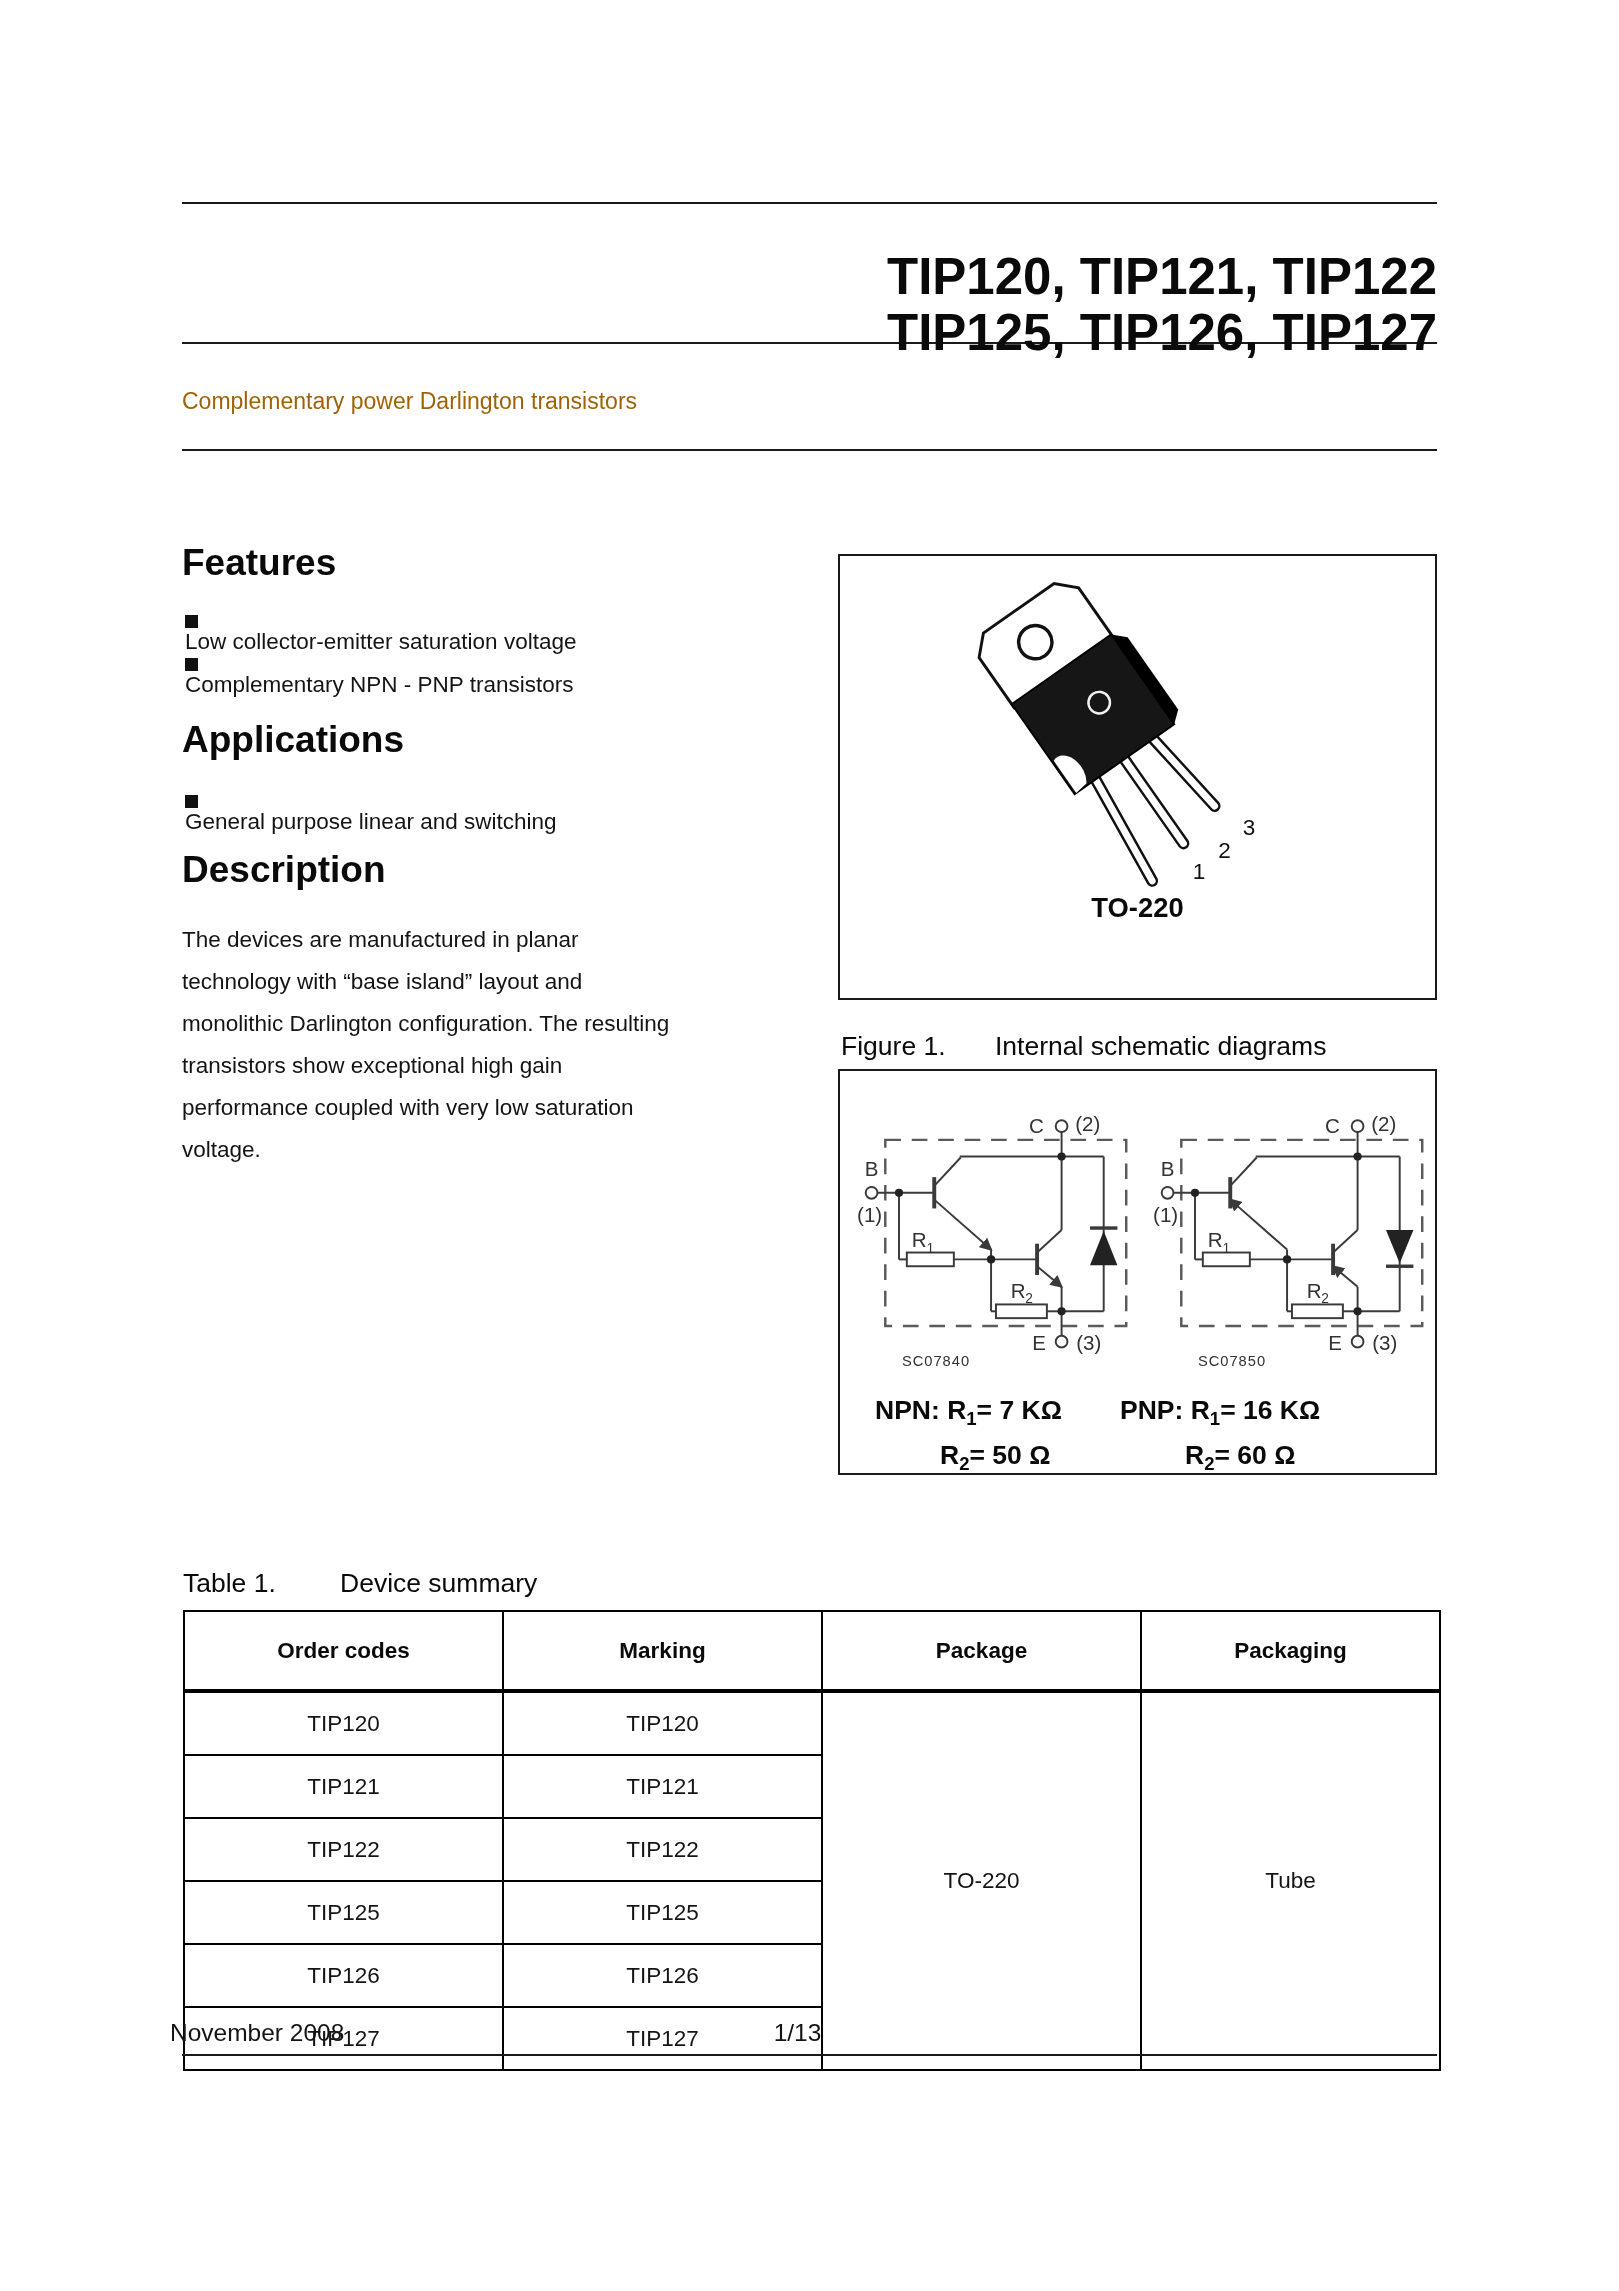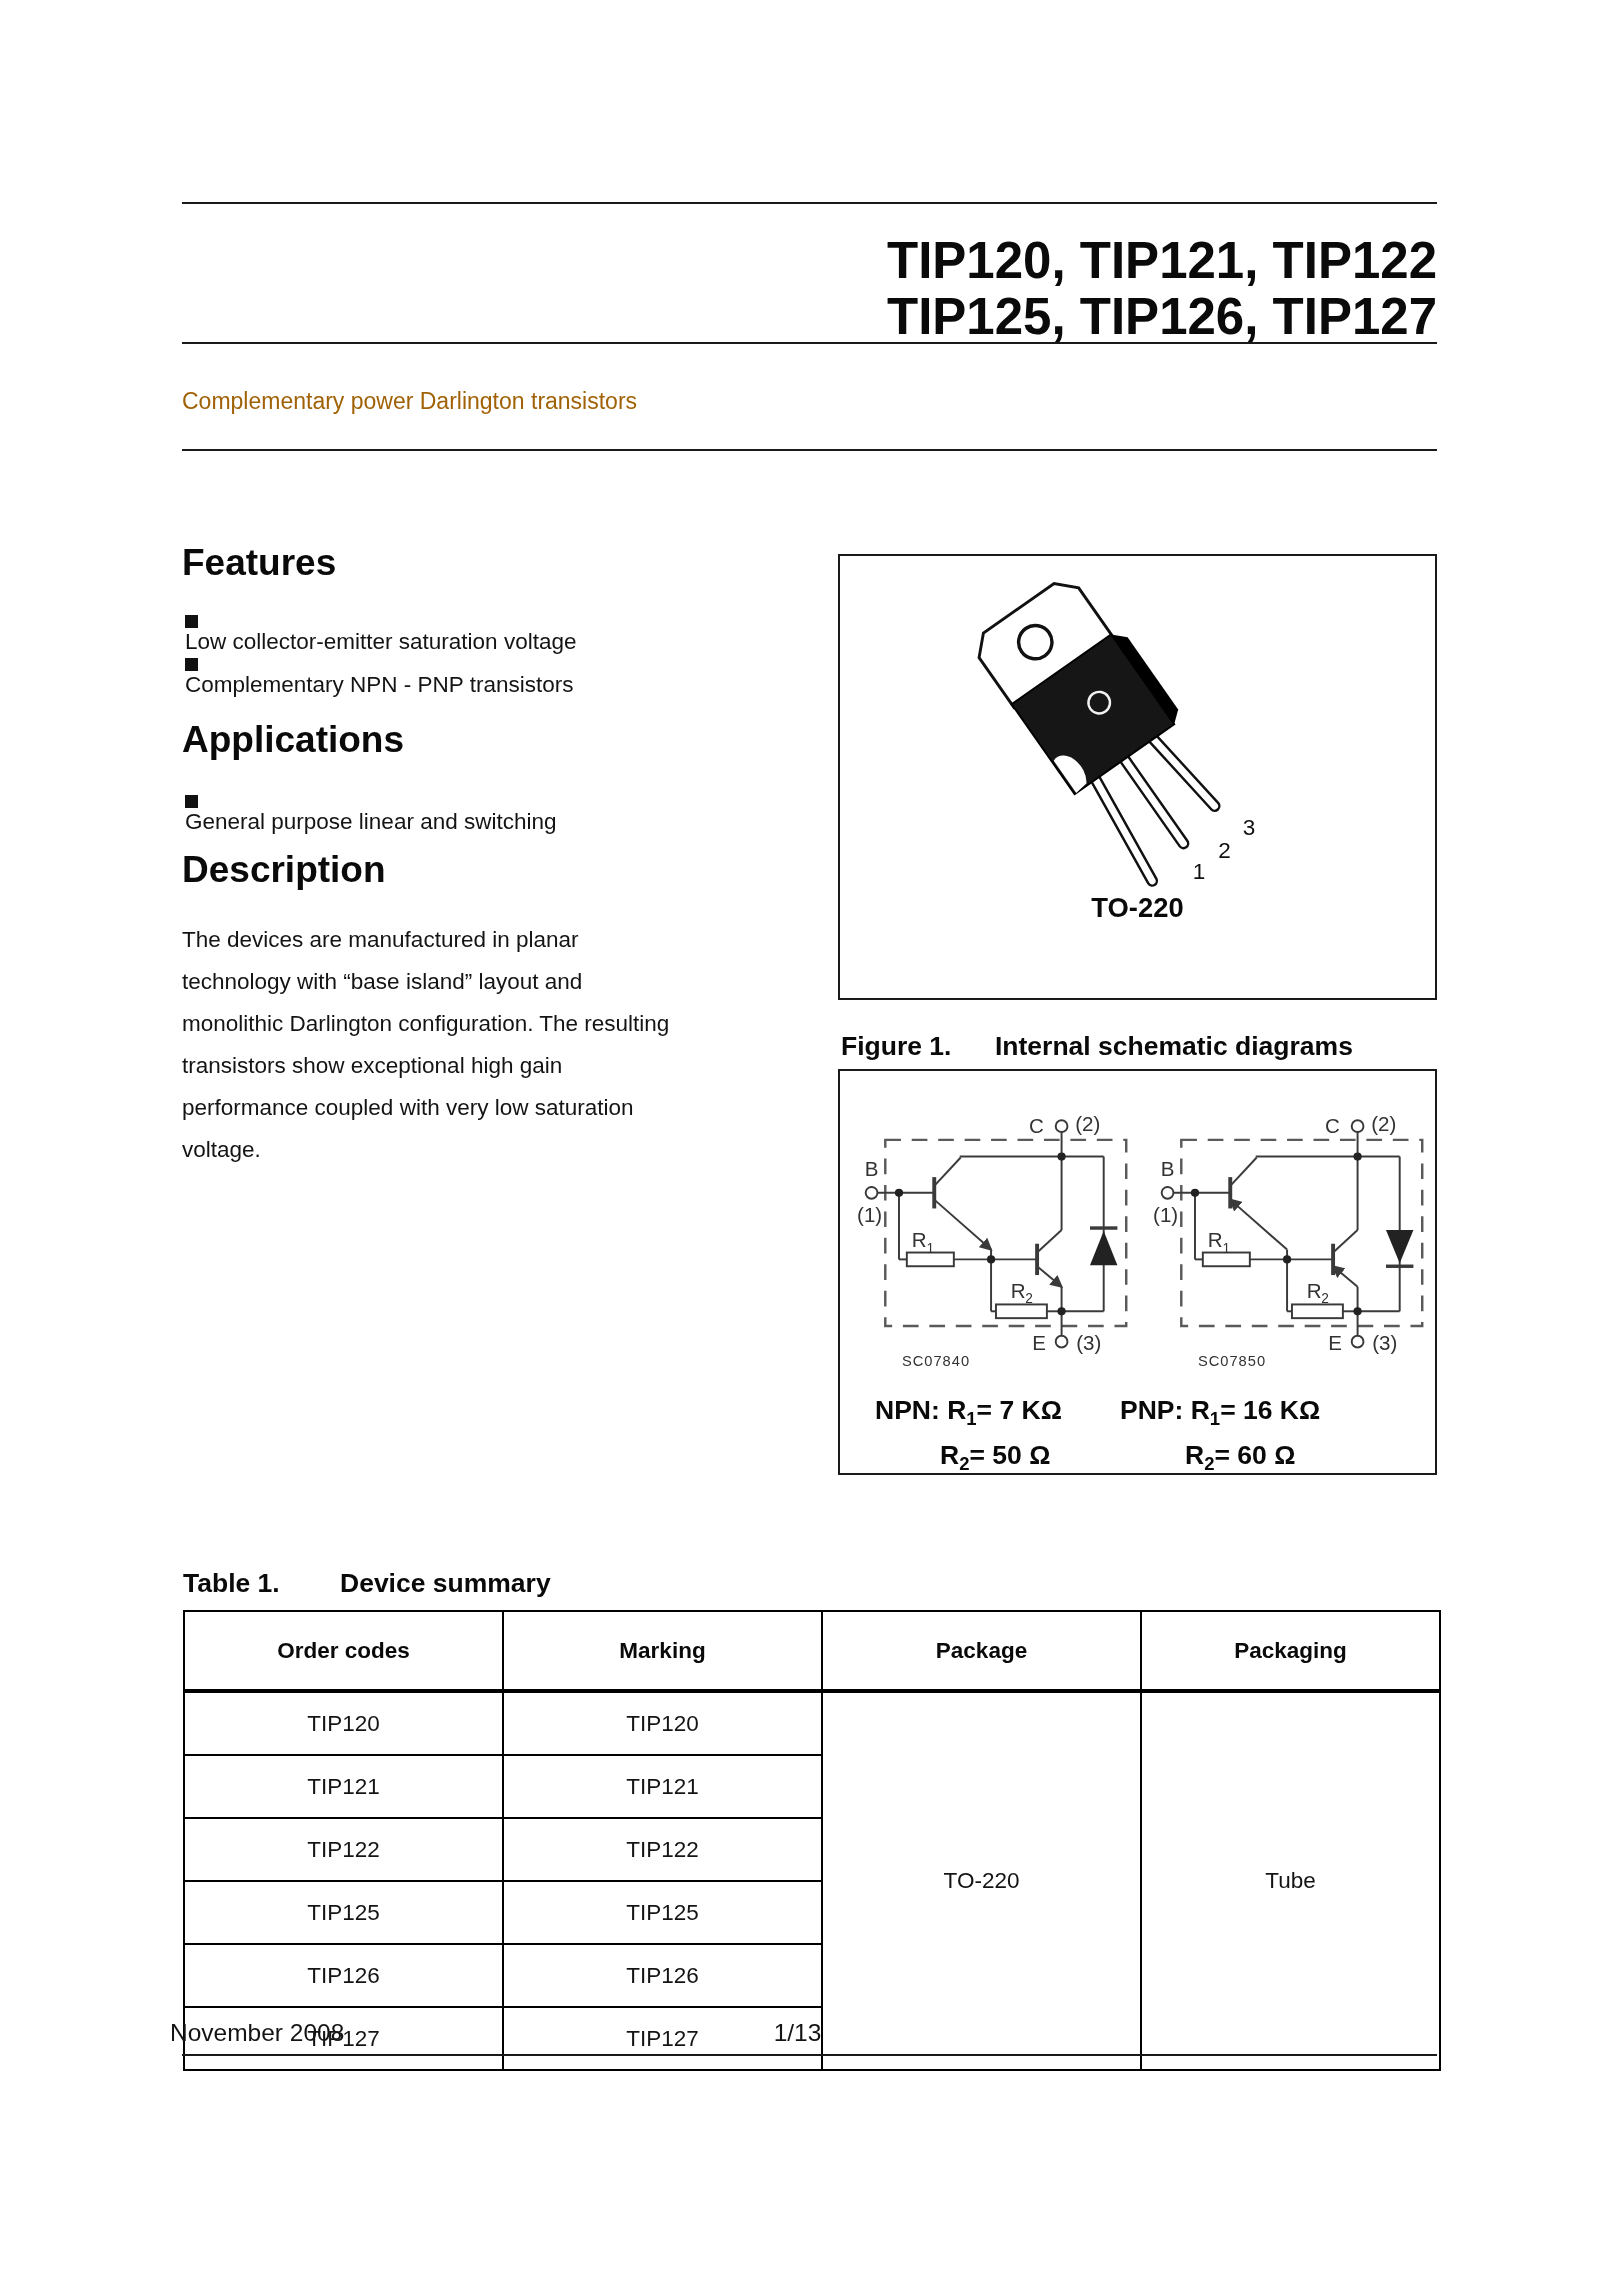--- a/index.html
+++ b/index.html
@@ -15,21 +15,21 @@
     font-size:23px;color:#a16207;}
   .h1{position:absolute;left:182px;font-size:37px;font-weight:bold;line-height:1;color:#0a0a0a;}
   .bullet-item{position:absolute;left:185px;display:flex;align-items:flex-start;
     font-size:22.5px;color:#141414;line-height:27.4px;flex-direction:column;}
   .bullet-sq{width:12.7px;height:12.7px;background:#111;margin:6.9px 25.5px 0 0;flex:0 0 aupx;}
   .para{position:absolute;left:182px;width:549px;font-size:22.5px;line-height:42px;
     color:#141414;white-space:pre-line;}
   .box{position:absolute;border:2px solid #1a1a1a;background:#fff;}
   .package-name{position:absolute;left:838px;width:599px;text-align:center;
     font-size:27.4px;font-weight:bold;color:#0a0a0a;}
-  .caption{position:absolute;display:flex;font-size:26.5px;font-weight:bold;color:#0a0a0a;}
+  .caption{position:absolute;display:flex;font-size:26.5px;font-weight:normal;color:#0a0a0a;}
   .caption .cap-label{min-width:154px;}
   .fig-values{position:absolute;font-size:26.5px;font-weight:bold;color:#0a0a0a;line-height:36px;}
   .fig-values sub{font-size:0.7em;}
   .fig-values .v-line2{margin-left:65px;}
   table.device{position:absolute;left:183px;top:1610px;border-collapse:collapse;
     table-layout:fixed;width:1255px;font-size:22.5px;color:#141414;background:#fff;
     border:2px solid #000;}
   table.device th,table.device td{border:2px solid #000;text-align:center;padding:8px;}
   table.device th{height:61px;font-size:22.5px;font-weight:bold;border-bottom:4.9px solid #000;color:#0a0a0a;}
   table.device td{height:45px;font-weight:normal;}
@@ -39,21 +39,21 @@
 </style>
 </head>
 <body>
 
 <div class="page">
 
   <div class="rule" style="top:202px"></div>
   <div class="rule" style="top:342px"></div>
   <div class="rule" style="top:449px"></div>
 
-  <div class="title-block" style="top:233px">
+  <div class="title-block" style="top:249px">
     <div>TIP120, TIP121, TIP122</div>
     <div>TIP125, TIP126, TIP127</div>
   </div>
   <div class="subtitle" style="top:388px">Complementary power Darlington transistors</div>
 
   <div class="h1" style="top:544px">Features</div>
   <div class="bullet-item" style="top:608px">
     <span class="bullet-sq"></span>
     <span>Low collector-emitter saturation voltage</span>
   </div>

